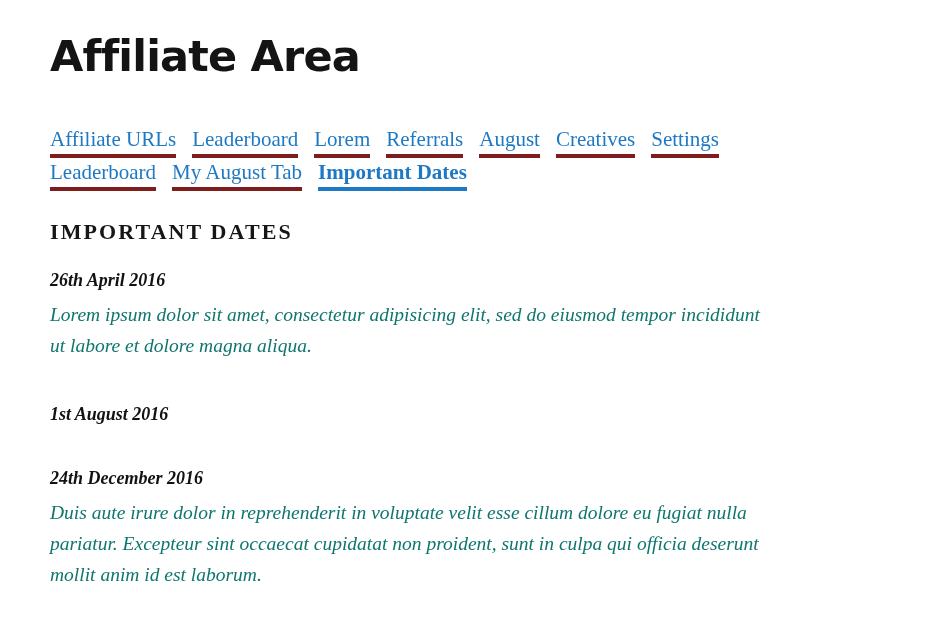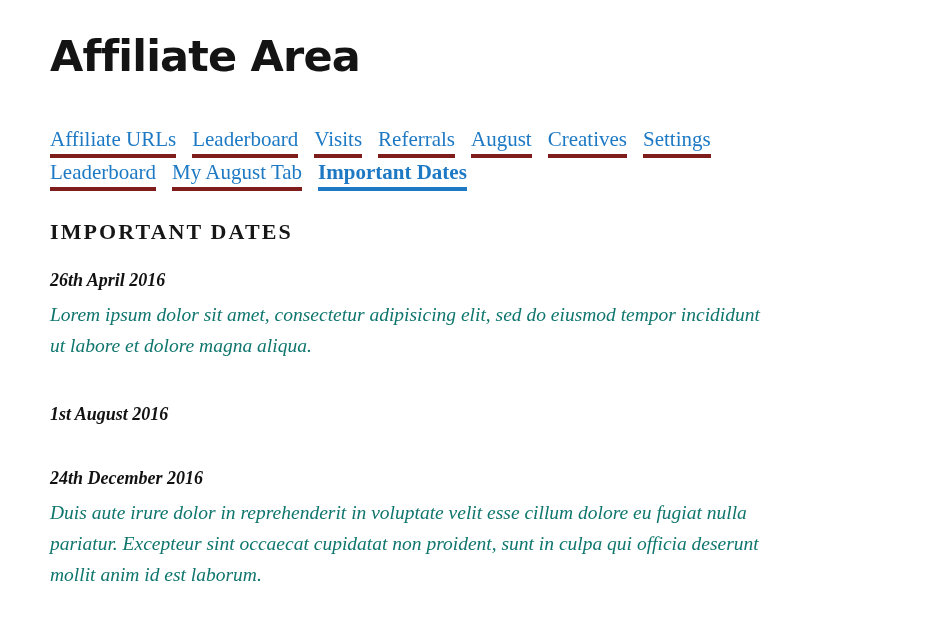--- a/index.html
+++ b/index.html
@@ -105,21 +105,21 @@
 </style>
 </head>
 <body>
 
 <div class="page">
 
   <h1 class="page-title">Affiliate Area</h1>
 
   <nav class="tab-nav">
     
-  <a class="tab-link">Affiliate URLs</a><a class="tab-link">Leaderboard</a><a class="tab-link">Visits</a><a class="tab-link">Referrals</a><a class="tab-link">August</a><a class="tab-link">Creatives</a><a class="tab-link">Settings</a><a class="tab-link">Leaderboard</a><a class="tab-link">My August Tab</a><a class="tab-link is-active">Important Dates</a></nav>
+  <a class="tab-link">Affiliate URLs</a><a class="tab-link">Leaderboard</a><a class="tab-link">Lorem</a><a class="tab-link">Referrals</a><a class="tab-link">August</a><a class="tab-link">Creatives</a><a class="tab-link">Settings</a><a class="tab-link">Leaderboard</a><a class="tab-link">My August Tab</a><a class="tab-link is-active">Important Dates</a></nav>
 
   <h2 class="section-heading">Important Dates</h2>
 
   <div class="date-list">
 
   <div class="date-entry">
         <h3 class="date-title">26th April 2016</h3>
         <p class="date-body">Lorem ipsum dolor sit amet, consectetur adipisicing elit, sed do eiusmod tempor incididunt ut labore et dolore magna aliqua.</p>
       </div>
       <div class="date-entry">

